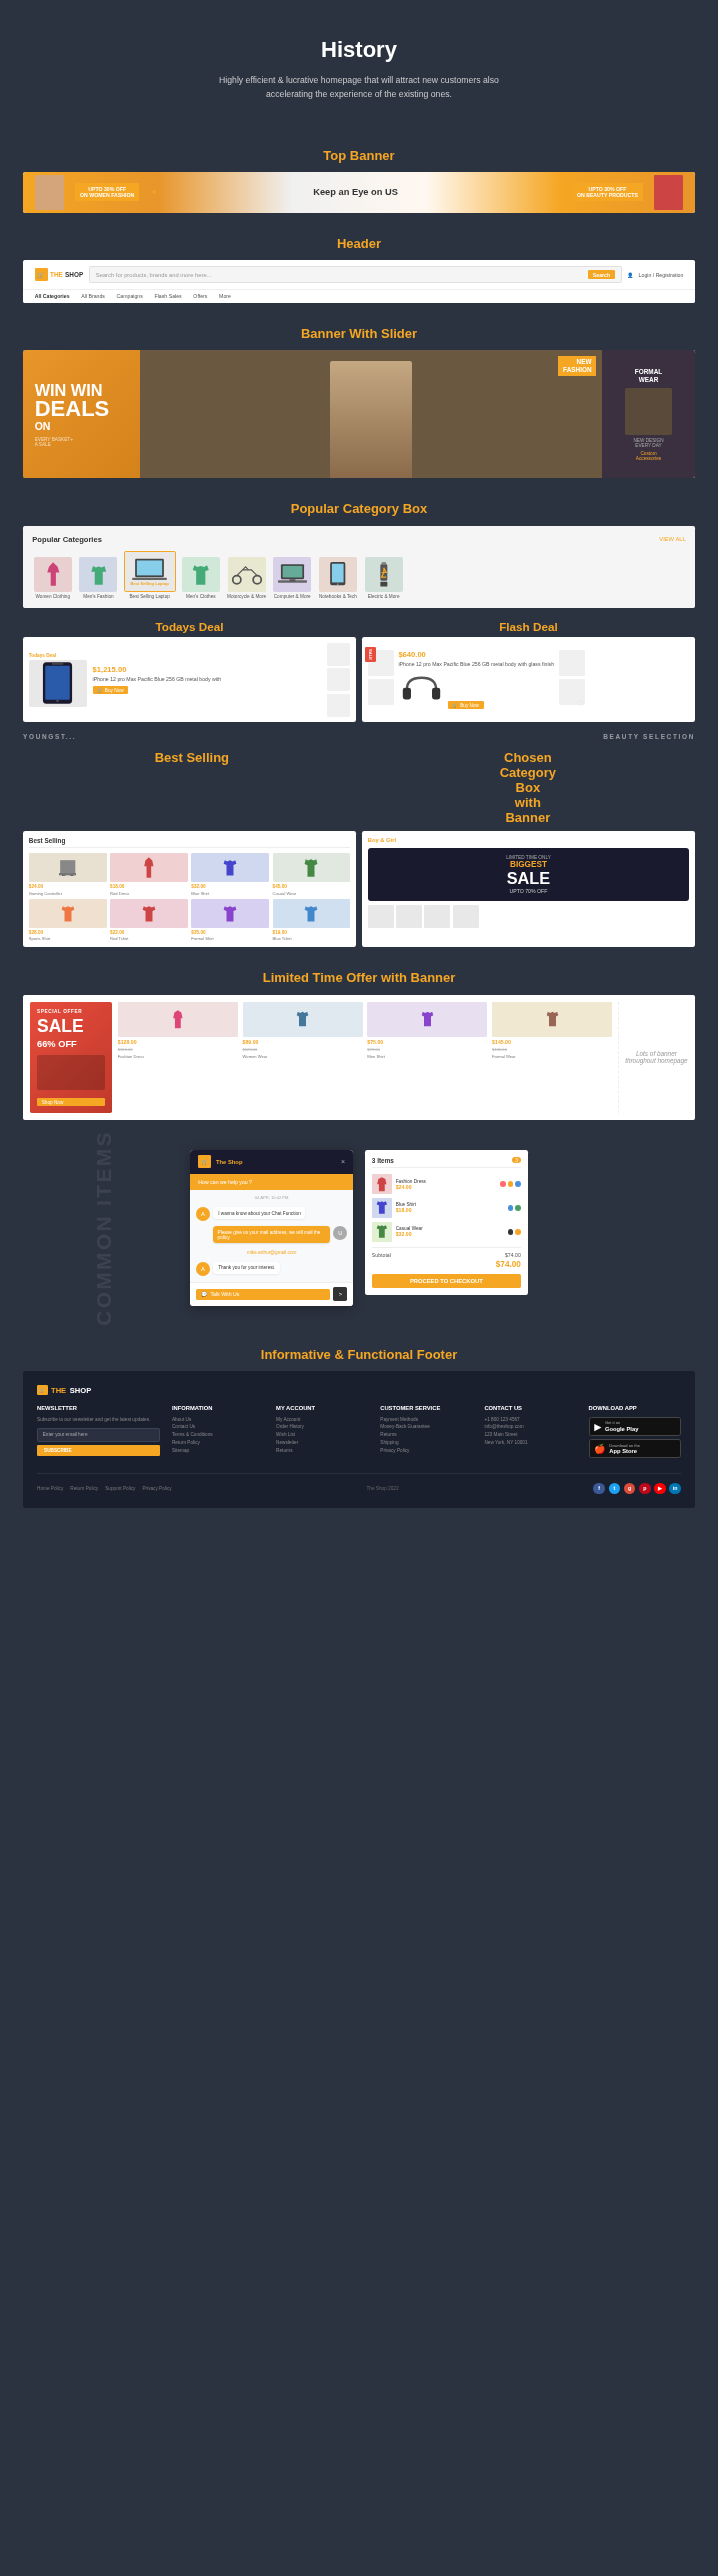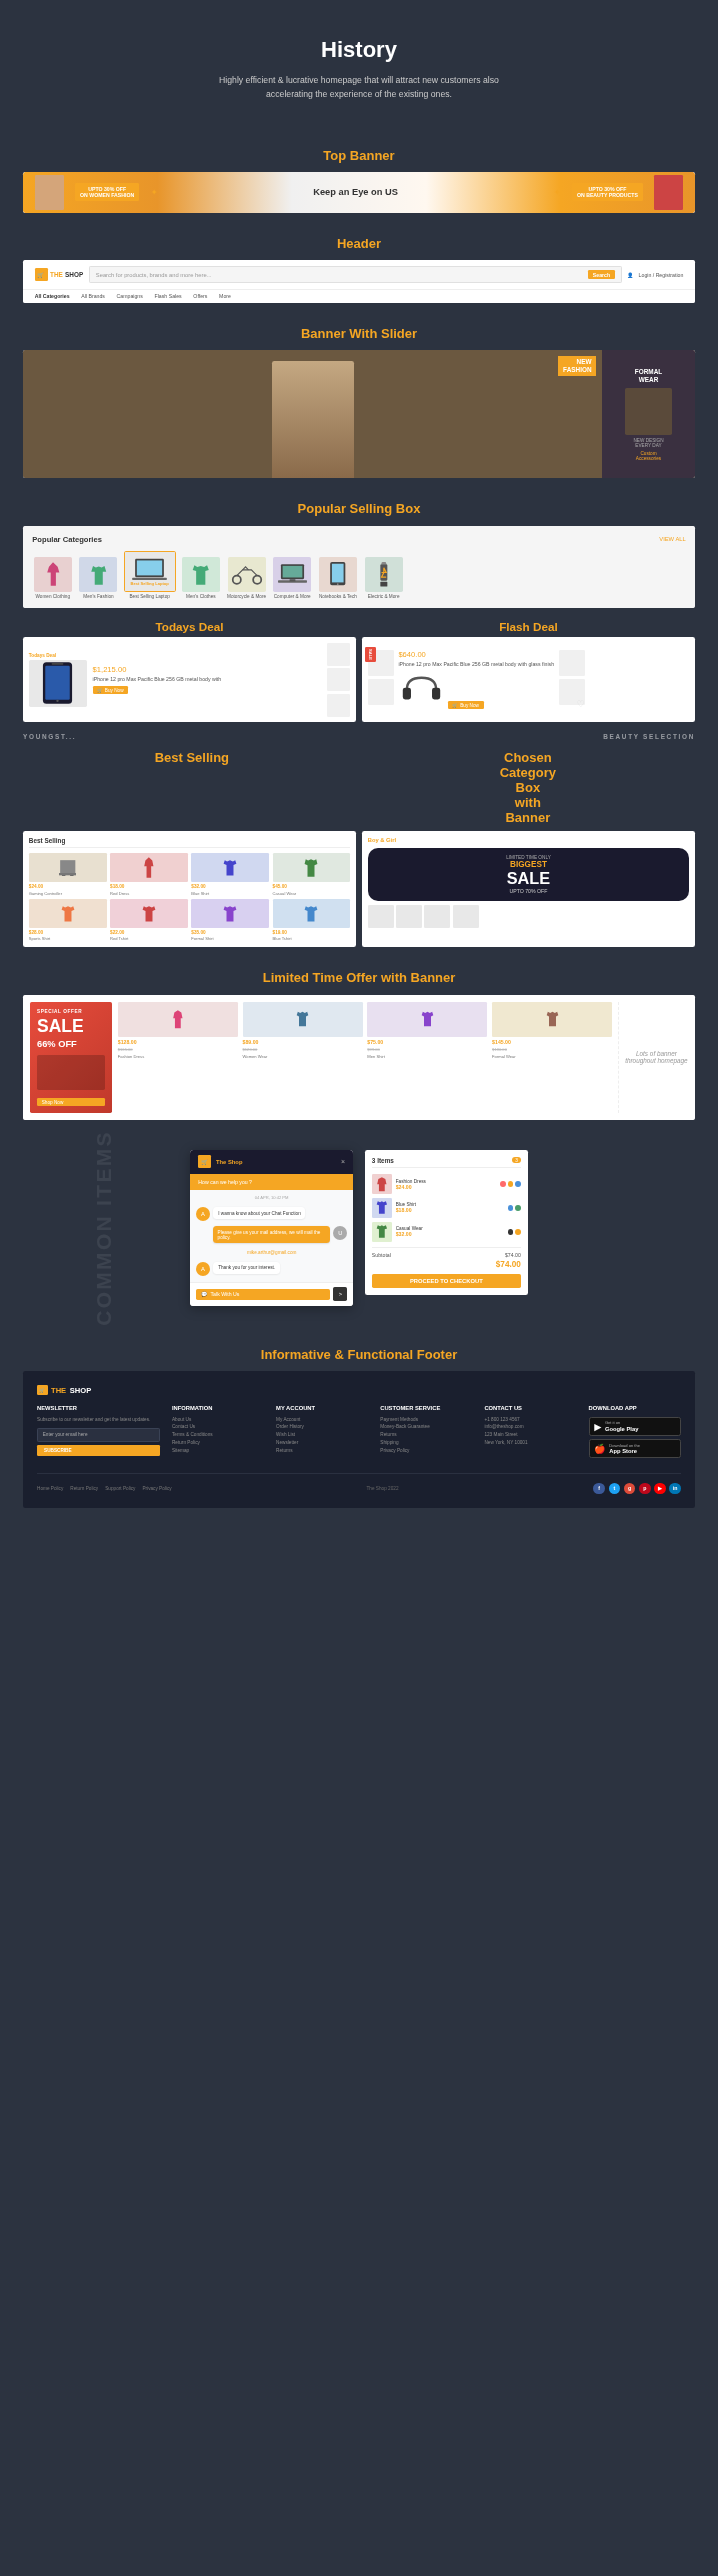--- a/index.html
+++ b/index.html
@@ -345,21 +345,21 @@
       align-items: center;
       justify-content: center;
       font-size: 4.7px;
       color: #888;
     }
     .deal-info {
       flex: 1;
     }
     .deal-price {
       font-size: 7.6px;
-      font-weight: 400;
+      font-weight: 700;
       color: #f5a623;
     }
     .deal-name {
       font-size: 5.2px;
       color: #555;
       margin: 1.7px 0;
     }
     .deal-btn {
       background: #f5a623;
       color: white;
@@ -427,21 +427,21 @@
     }
     .cat-banner-header {
       font-size: 5.8px;
       color: #f5a623;
       font-weight: 700;
     }
     .sale-banner {
       background: #1a1a2e;
       color: white;
       padding: 7px;
-      border-radius: 10px;
+      border-radius: 3px;
       text-align: center;
     }
     .sale-limited {
       font-size: 4.7px;
       color: #aaa;
       text-transform: uppercase;
     }
     .sale-biggest {
       font-size: 8.2px;
       font-weight: 900;
@@ -972,34 +972,40 @@
     <span>Campaigns</span>
     <span>Flash Sales</span>
     <span>Offers</span>
     <span>More</span>
   </div>
 </div>
 
 <div class="section-label">Banner With Slider</div>
 <div class="preview-box-inner">
   <div class="slider-preview">
+    <div class="slider-left-panel">
+      <div class="slider-win-text">WIN WIN</div>
+      <div class="slider-deals-text">DEALS</div>
+      <div class="slider-on-text">ON</div>
+      <div style="margin-top:4.7px;font-size:4.7px;color:rgba(255,255,255,0.7)">EVERY BASKET+<br>A SALE</div>
+    </div>
     <div class="slider-center">
       <div class="new-fashion-tag">NEW<br>FASHION</div>
       <div class="slider-model"></div>
     </div>
     <div class="slider-right2">
       <div class="formal-wear-text">FORMAL<br>WEAR</div>
       <div style="width:47px;height:47px;background:#5a4a3a;border-radius:1.7px;margin-top:4.7px"></div>
       <div style="font-size:4.7px;color:#aaa;margin-top:3.5px;text-align:center">NEW DESIGN<br>EVERY DAY</div>
       <div style="font-size:4.7px;color:#f5a623;margin-top:2.3px;text-align:center">Custom<br>Accessories</div>
     </div>
   </div>
 </div>
 
-<div class="section-label">Popular Selling Box</div>
+<div class="section-label">Popular Category Box</div>
 <div class="preview-box-inner">
   <div class="category-preview">
     <div class="category-header">
       <span class="category-title">Popular Categories</span>
       <span class="category-more">VIEW ALL</span>
     </div>
     <div class="category-items">
 
       <div class="category-product-item">
         <div class="cat-thumb normal" style="background:#e8d0d0;display:flex;align-items:center;justify-content:center;">

